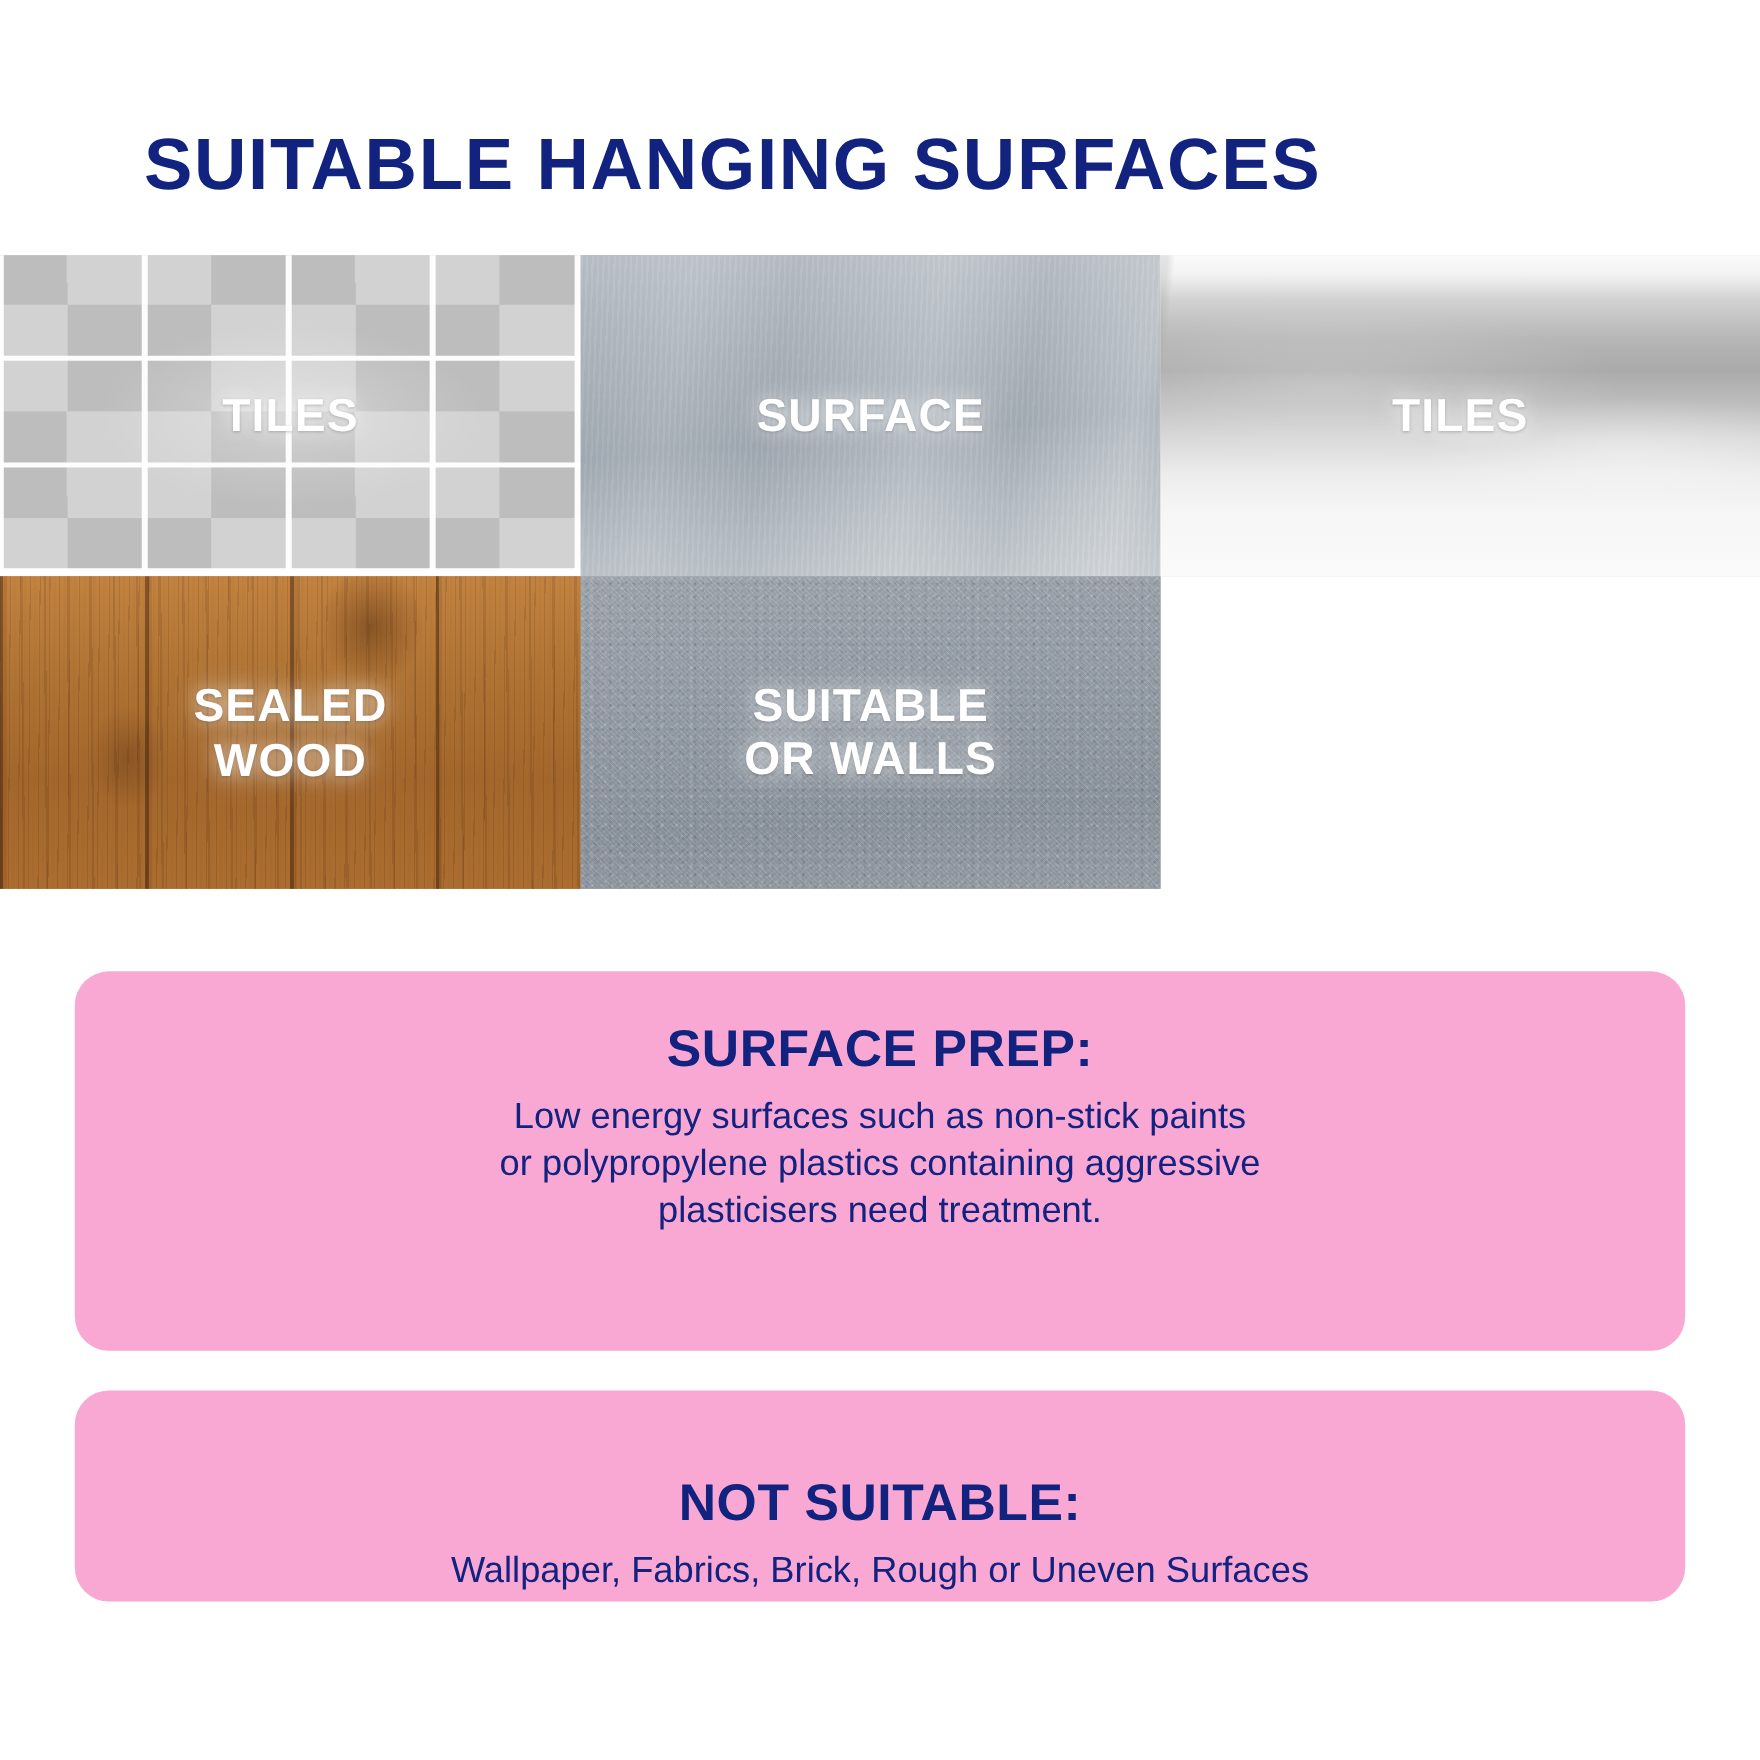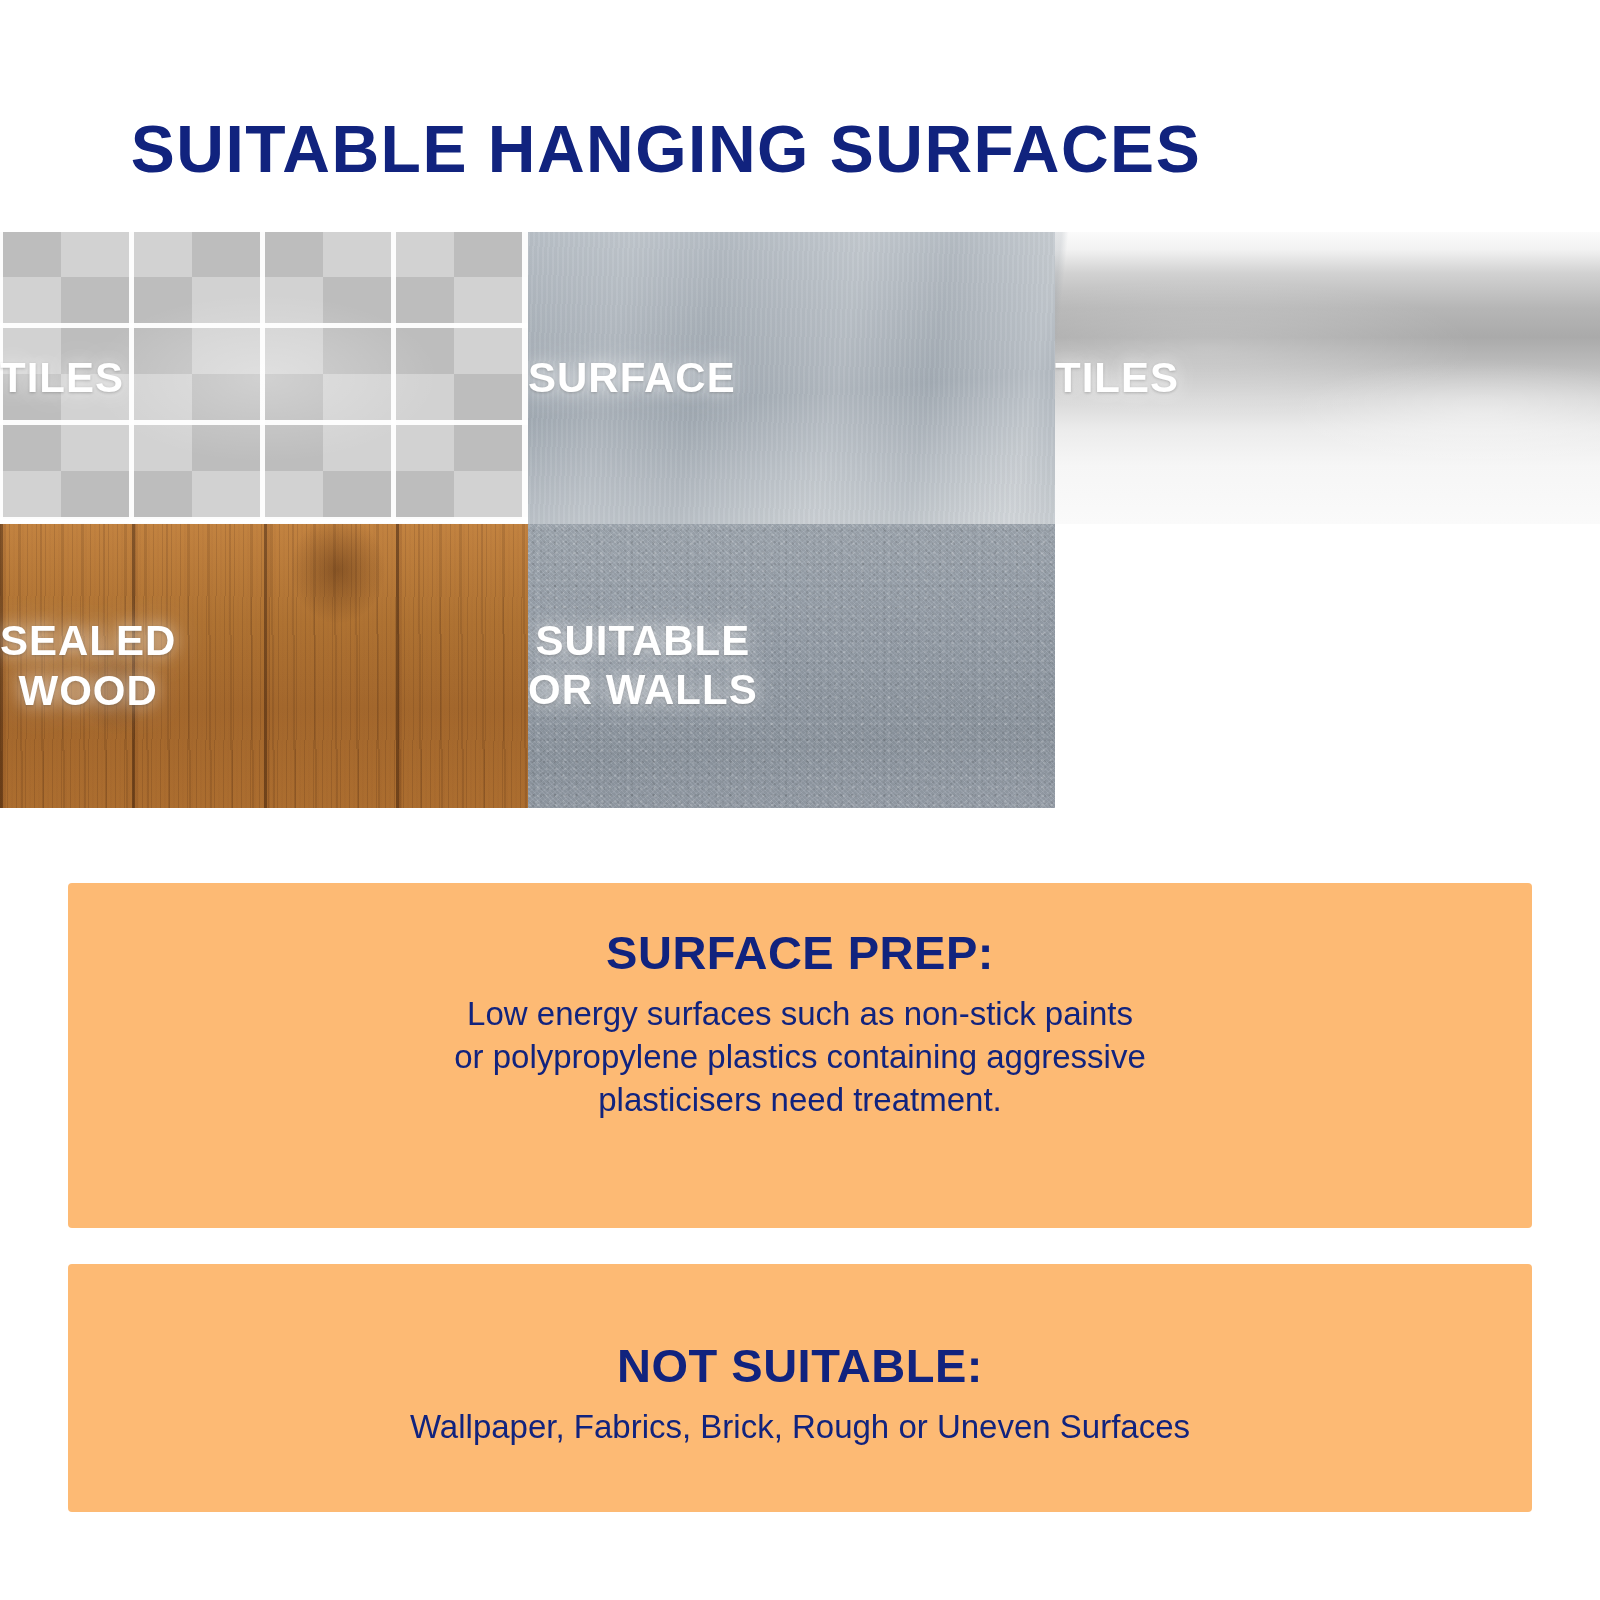--- a/index.html
+++ b/index.html
@@ -46,20 +46,21 @@
     grid-template-rows: 292px 284px;
     background: #ffffff;
     column-gap: 0px;
     row-gap: 0px;
   }
   .cell {
     position: relative;
     overflow: hidden;
     display: flex;
     align-items: center;
+    justify-content: center;
   }
   .cell-label {
     position: relative;
     z-index: 5;
     color: #ffffff;
     font-weight: bold;
     font-size: 42px;
     letter-spacing: 1px;
     text-align: center;
     line-height: 1.18;
@@ -225,29 +226,29 @@
       repeating-linear-gradient(45deg, rgba(255,255,255,0.045) 0 1px, rgba(0,0,0,0.035) 1px 3px),
       repeating-linear-gradient(-38deg, rgba(255,255,255,0.035) 0 1px, rgba(0,0,0,0.03) 1px 4px);
     pointer-events: none;
   }
 
   
   .card {
     position: absolute;
     left: 68px;
     width: 1464px;
-    background: #fdba74;
-    border-radius: 4px;
+    background: #f9a8d4;
+    border-radius: 31px;
     box-sizing: border-box;
     padding: 26px 40px 30px;
     text-align: center;
     color: #11237e;
   }
   .card-1 { top: 883px; height: 345px; }
-  .card-2 { top: 1264px; height: 248px; }
+  .card-2 { top: 1264px; height: 192px; }
 
   .card-heading {
     font-size: 47px;
     font-weight: bold;
     letter-spacing: 0.5px;
     line-height: 1.2;
     margin-bottom: 12px;
   }
   .card-1 .card-heading { margin-top: 16px; }
   .card-2 .card-heading { margin-top: 48px; }

